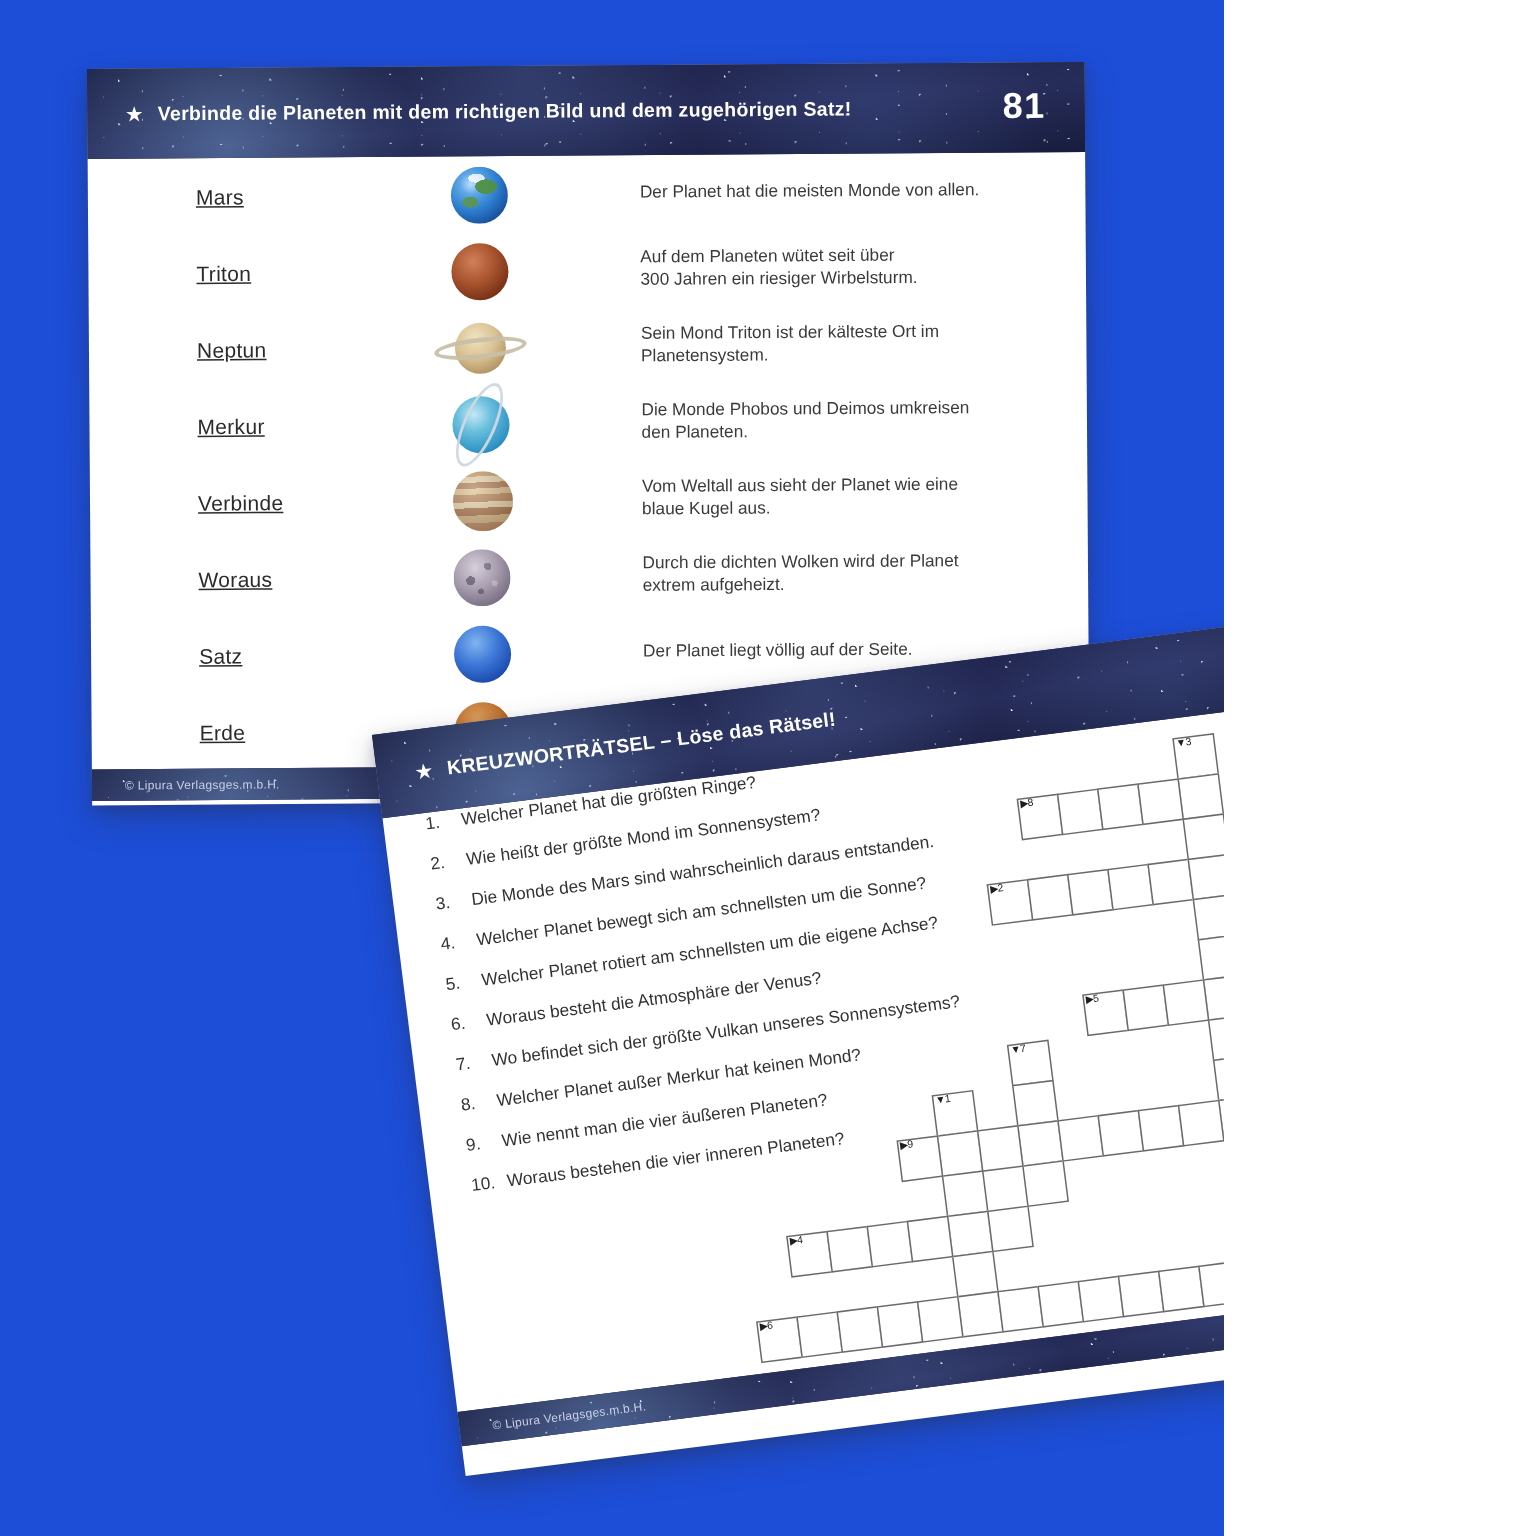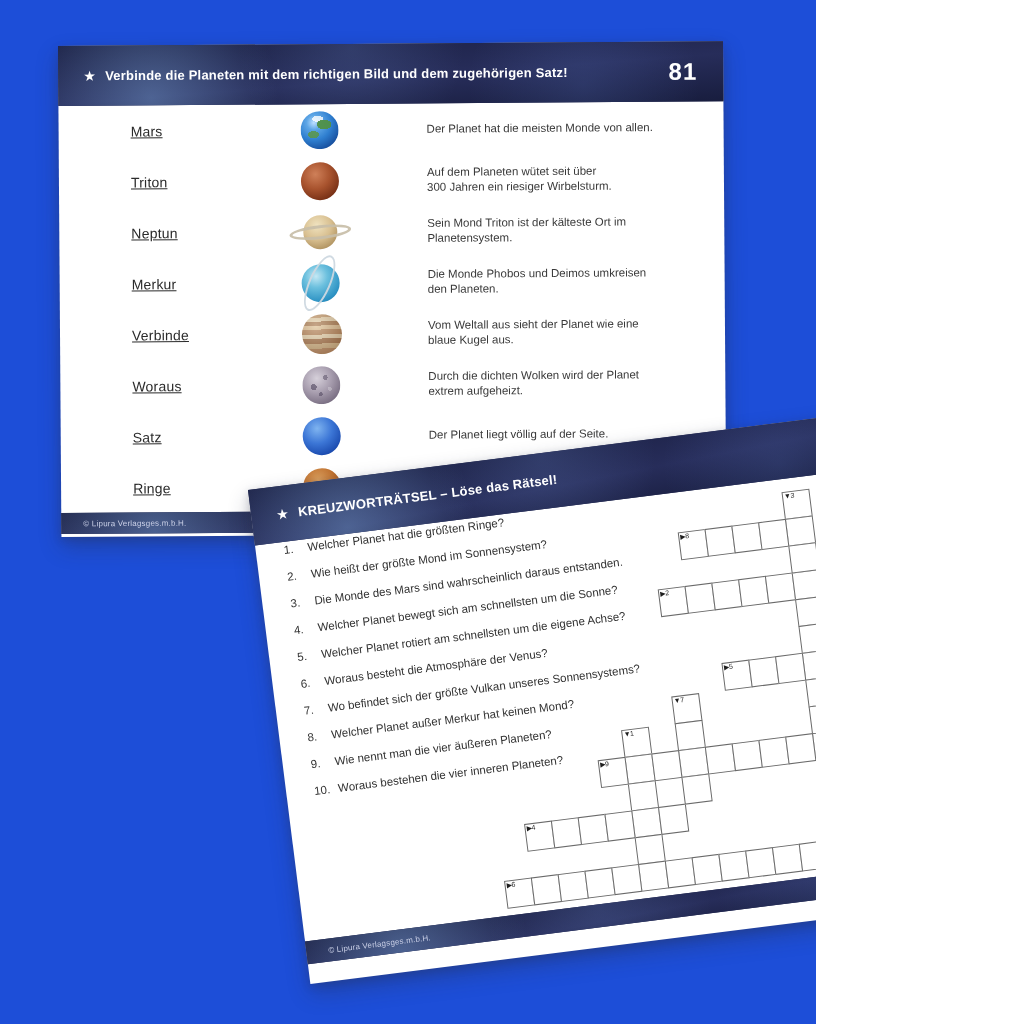--- a/index.html
+++ b/index.html
@@ -119,21 +119,21 @@
           <div class="planet p-moon"></div>
           <div class="m-sentence">Durch die dichten Wolken wird der Planet
 extrem aufgeheizt.</div>
         </div>
         <div class="m-row">
           <div class="m-name">Satz</div>
           <div class="planet p-neptune"></div>
           <div class="m-sentence">Der Planet liegt völlig auf der Seite.</div>
         </div>
         <div class="m-row">
-          <div class="m-name">Ringe</div>
+          <div class="m-name">Erde</div>
           <div class="planet p-venus"></div>
         </div>
       </div>
 
     <div class="band-footer starband">
       <div class="footer-text">© Lipura Verlagsges.m.b.H.</div>
     </div>
   </div>
 
   <div class="sheet" id="page49">

